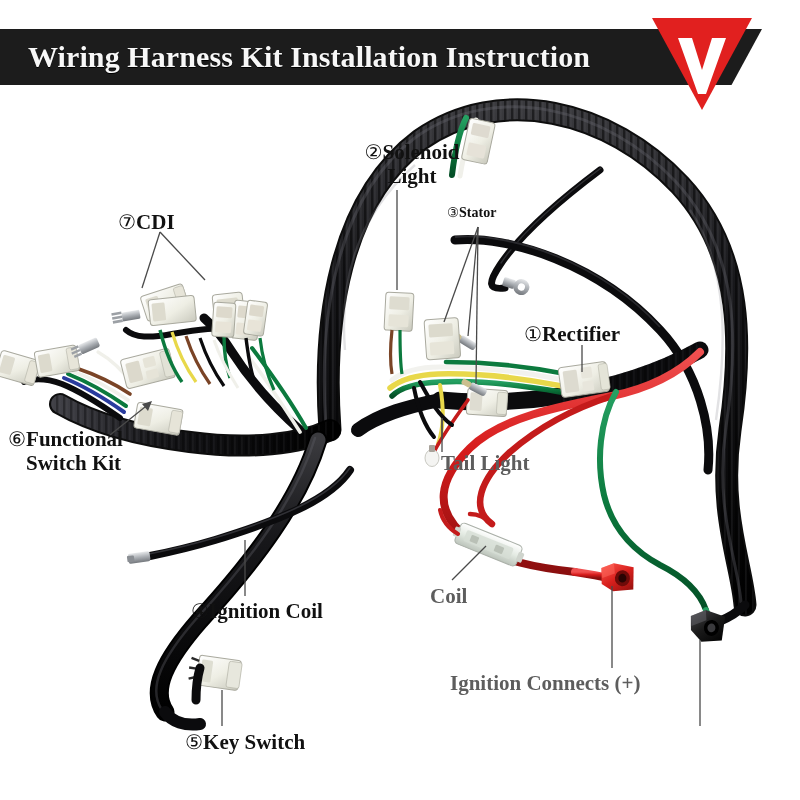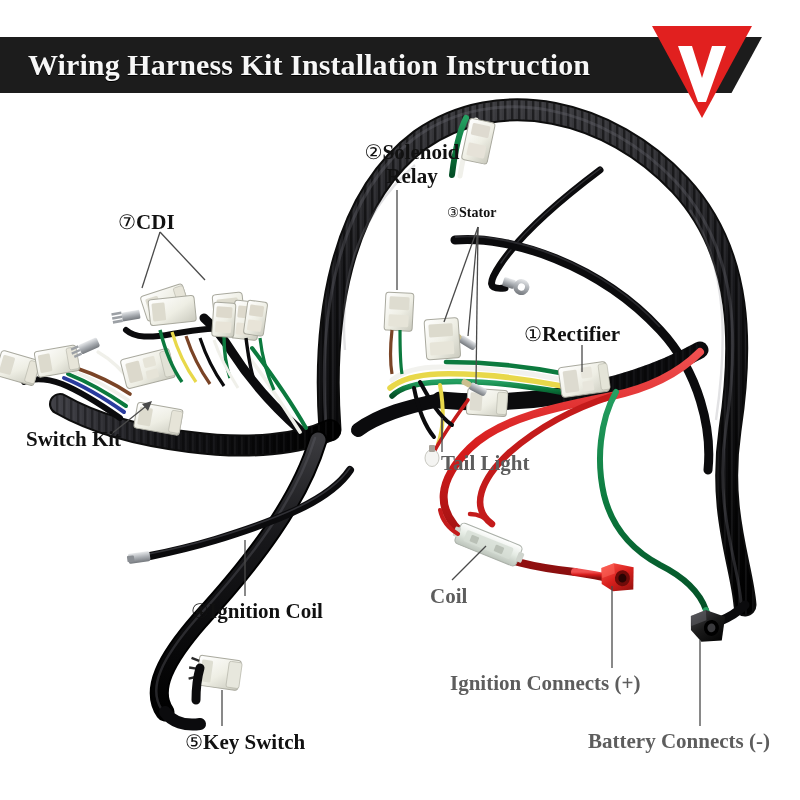--- a/index.html
+++ b/index.html
@@ -13,21 +13,21 @@
   #page {
     position: relative;
     width: 800px; height: 800px;
     background: #ffffff;
   }
 
   
   #banner-wrap {
     position: absolute;
     left: 0; top: 29px;
-    width: 800px; height: 56px; margin-top: 8px;
+    width: 800px; height: 56px;
   }
   #banner-bar {
     position: absolute;
     left: 0; top: 0;
     width: 762px; height: 56px;
     background: #1c1c1c;
     clip-path: polygon(0 0, 100% 0, 96% 100%, 0 100%);
   }
   #banner-title {
     position: absolute;
@@ -461,52 +461,50 @@
       <path d="M30,22 L44,22 L54,54 L64,22 L78,22 L58,78 L50,78 Z" fill="#ffffff"></path>
     </svg>
   </div>
 
   <div class="label" id="lbl-cdi">
     <span class="num">⑦</span><span>CDI</span>
   </div>
 
   <div class="label two" id="lbl-solenoid">
     <div><span class="num">②</span><span>Solenoid</span></div>
-    <div>Relay</div>
+    <div>Light</div>
   </div>
 
   <div class="label" id="lbl-stator">
     <span class="num">③</span><span>Stator</span>
   </div>
 
   <div class="label" id="lbl-rectifier">
     <span class="num">①</span><span>Rectifier</span>
   </div>
 
   <div class="label gray" id="lbl-taillight">
     <span>Tail Light</span>
   </div>
 
   <div class="label two" id="lbl-functional">
+    <div><span class="num">⑥</span><span>Functional</span></div>
     <div style="padding-left:18px">Switch Kit</div>
   </div>
 
   <div class="label" id="lbl-ignition">
     <span class="num">④</span><span>Ignition Coil</span>
   </div>
 
   <div class="label" id="lbl-keyswitch">
     <span class="num">⑤</span><span>Key Switch</span>
   </div>
 
   <div class="label gray" id="lbl-fuse">
     <span>Coil</span>
   </div>
 
   <div class="label gray" id="lbl-batt-pos">
     <span>Ignition  Connects (+)</span>
   </div>
 
-  <div class="label gray" id="lbl-batt-neg">
-    <span>Battery  Connects (-)</span>
-  </div>
 
 </div>
 
 </body></html>

